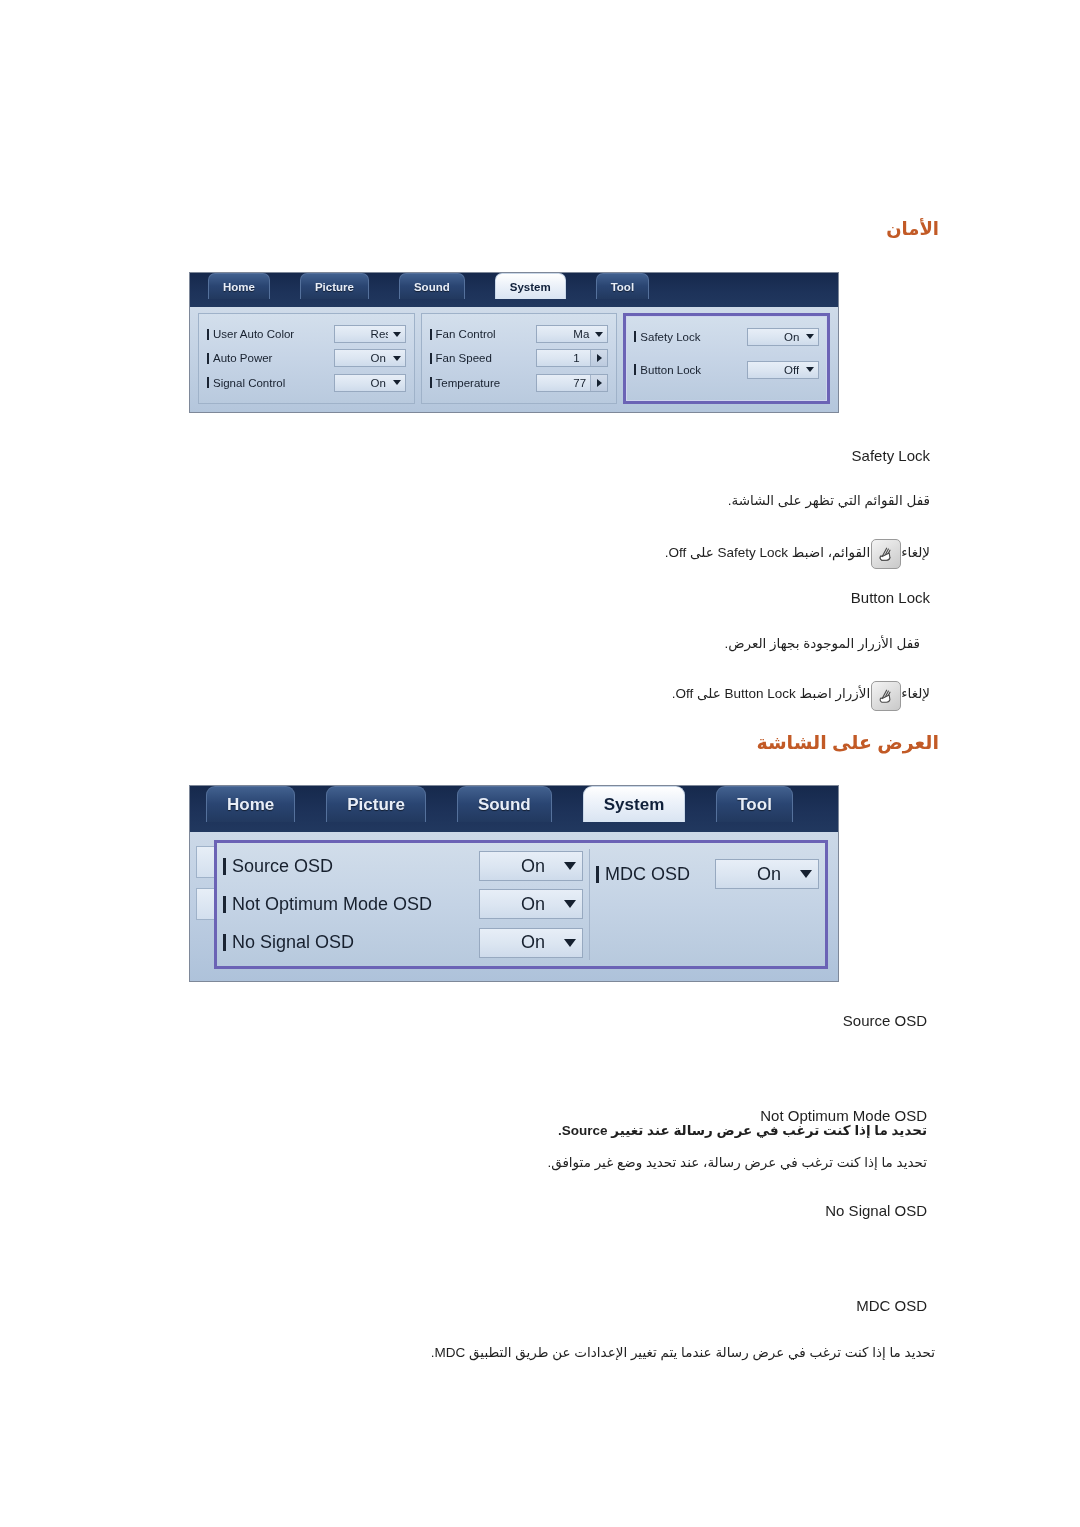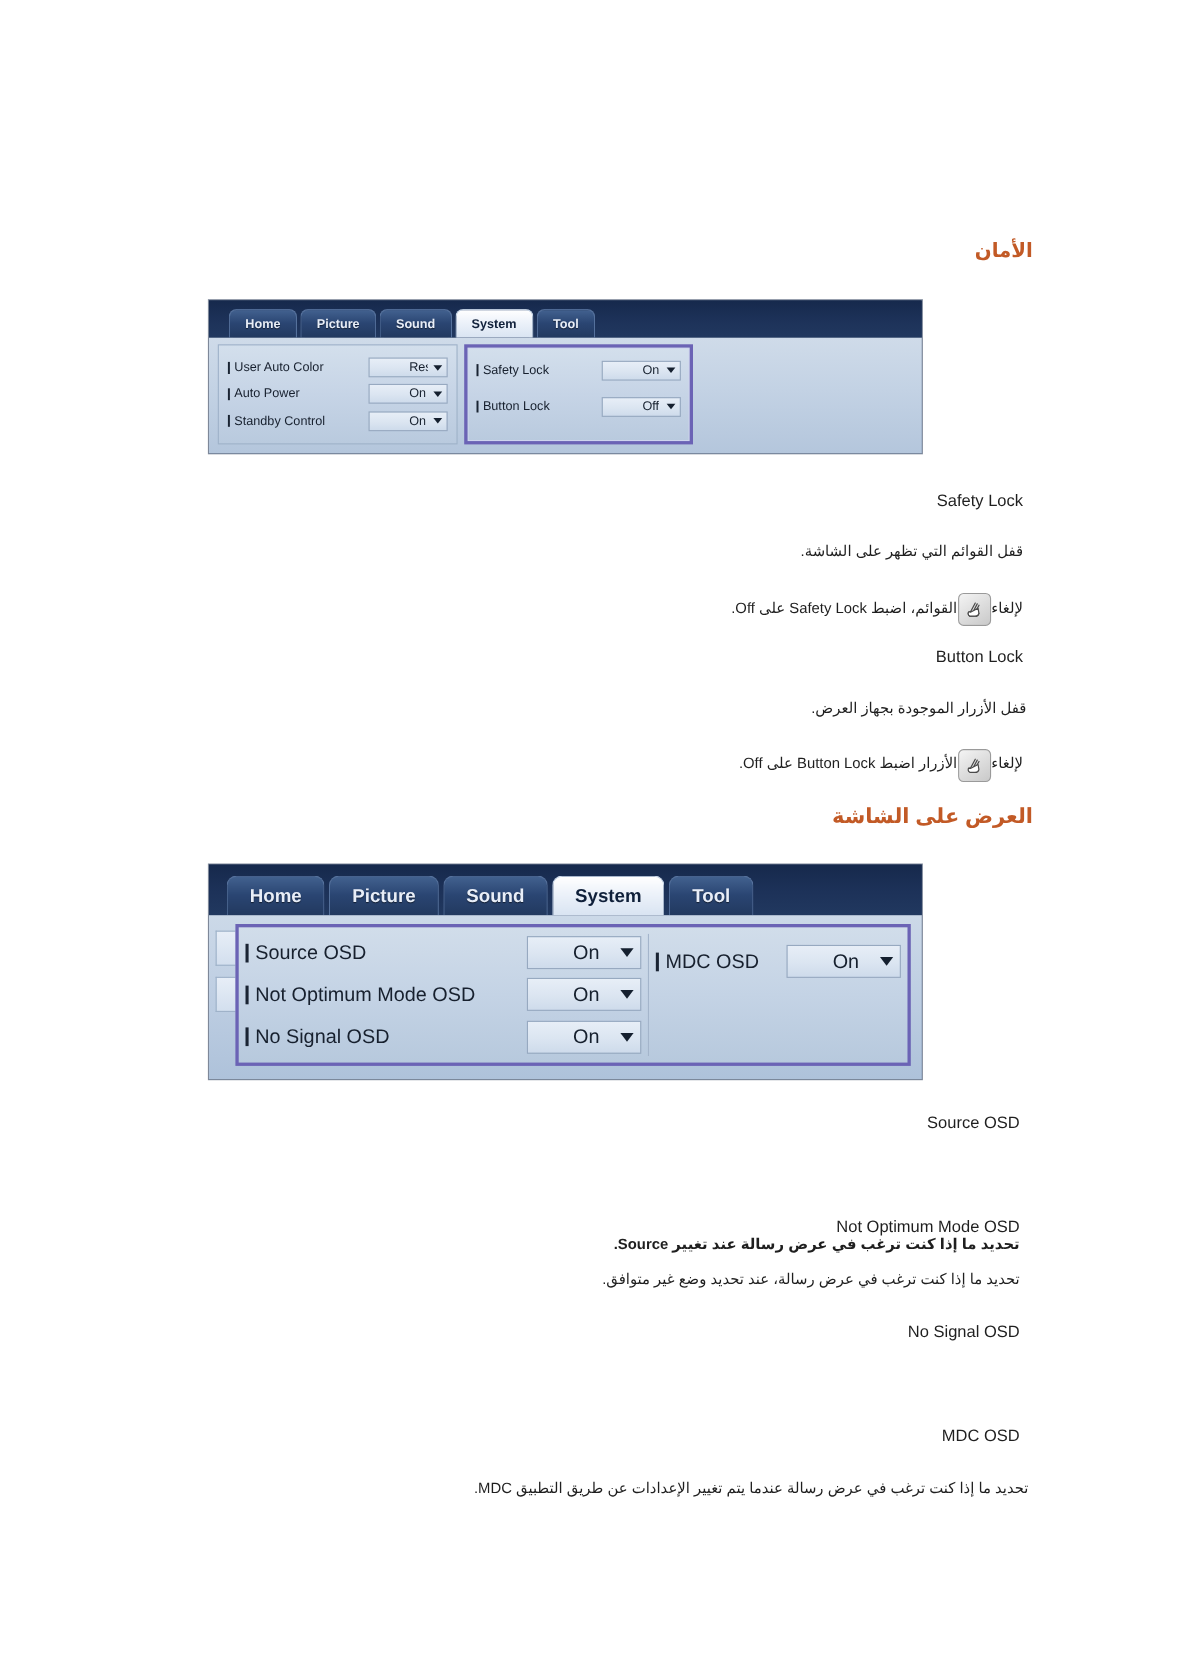--- a/index.html
+++ b/index.html
@@ -43,23 +43,23 @@
     background: linear-gradient(180deg, #1b2f55 0%, #1d3257 42%, #24406b 100%);
     box-shadow: 0 0 0 1px rgba(20,38,70,.55);
   }
   #mdc-one  { left: 190px; top: 273px; width: 648px; height: 139px; }
   #mdc-two  { left: 190px; top: 786px; width: 648px; height: 195px; }
 
   .mdc-tabbar {
     position: relative;
     height: 34px;
     display: flex;
-    align-items: flex-end;
     padding-left: 18px;
     background: linear-gradient(180deg, #16294c 0%, #1d3259 55%, #21385f 100%);
+    gap: 27px;
   }
   #mdc-two .mdc-tabbar { height: 46px; padding-left: 16px; }
 
   .mdc-tab {
     position: relative;
     height: 26px;
     line-height: 26px;
     padding: 0 14px;
     margin-right: 3px;
     font-size: 11.5px;
@@ -280,21 +280,21 @@
   }
   .note-icon svg { display: block; }
 
   
   #term-safety-lock { top: 447px; right: 150px; }
   #desc-safety-lock { top: 491px; right: 150px; }
   #note-safety-lock { top: 543px; right: 150px; }
   #icon-safety-lock { top: 539px; left: 871px; }
 
   #term-button-lock { top: 589px; right: 150px; }
-  #desc-button-lock { top: 634px; right: 147px; }
+  #desc-button-lock { top: 634px; right: 160px; }
   #note-button-lock { top: 684px; right: 150px; }
   #icon-button-lock { top: 681px; left: 871px; }
 
   
   #term-source-osd { top: 1012px; right: 153px; }
   #desc-source-osd { top: 1121px; right: 153px; font-weight: bold; }
 
   #term-not-optimum { top: 1107px; right: 153px; }
   #desc-not-optimum { top: 1153px; right: 153px; }
 
@@ -332,28 +332,51 @@
           </div>
         </div>
         <div class="mdc-row">
           <div class="mdc-label">Auto Power</div>
           <div class="mdc-control">
             <span class="val">On</span>
             <span class="mdc-caret"></span>
           </div>
         </div>
         <div class="mdc-row">
-          <div class="mdc-label">Standby Control</div>
+          <div class="mdc-label">Signal Control</div>
           <div class="mdc-control">
             <span class="val">On</span>
             <span class="mdc-caret"></span>
           </div>
         </div>
       </div>
 
+      <div class="mdc-group g-mid">
+        <div class="mdc-row">
+          <div class="mdc-label">Fan Control</div>
+          <div class="mdc-control">
+            <span class="val">Man...</span>
+            <span class="mdc-caret"></span>
+          </div>
+        </div>
+        <div class="mdc-row">
+          <div class="mdc-label">Fan Speed</div>
+          <div class="mdc-control" style="padding-right:0;">
+            <span class="val">1</span>
+            <span class="mdc-spin"></span>
+          </div>
+        </div>
+        <div class="mdc-row">
+          <div class="mdc-label">Temperature</div>
+          <div class="mdc-control" style="padding-right:0;">
+            <span class="val">77</span>
+            <span class="mdc-spin"></span>
+          </div>
+        </div>
+      </div>
 
       <div class="mdc-group g-right highlighted" style="justify-content:flex-start;">
         <div class="mdc-row" style="margin-bottom:8px;">
           <div class="mdc-label">Safety Lock</div>
           <div class="mdc-control">
             <span class="val">On</span>
             <span class="mdc-caret"></span>
           </div>
         </div>
         <div class="mdc-row">

